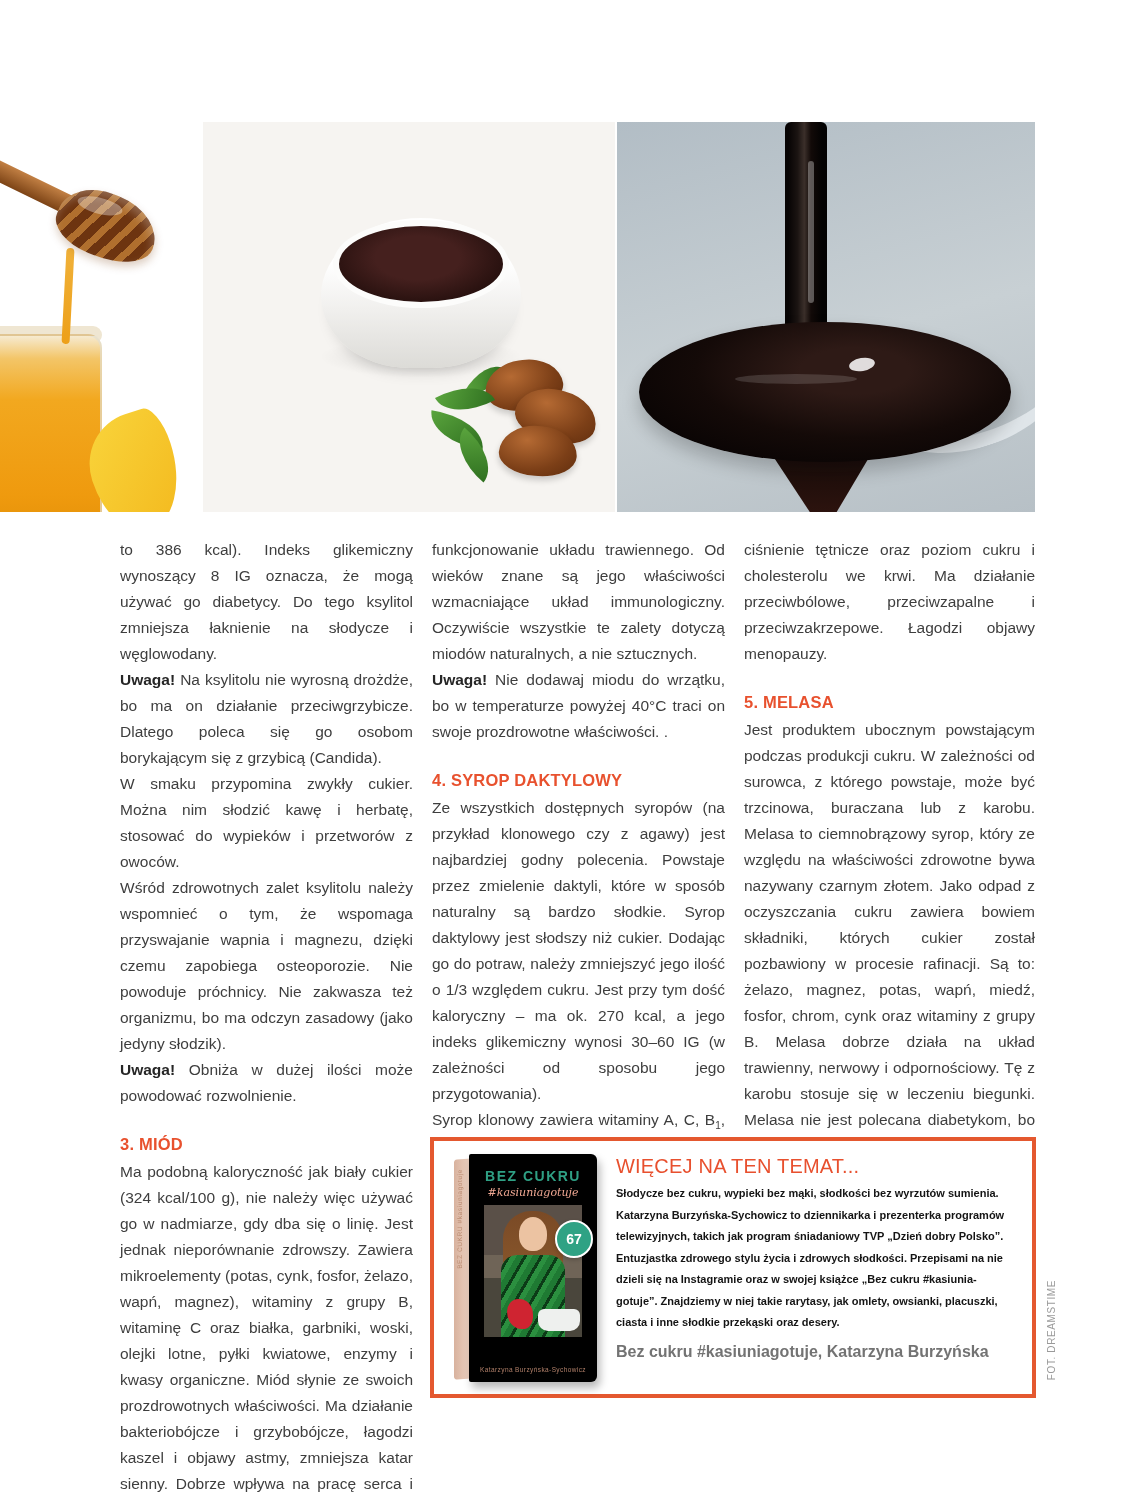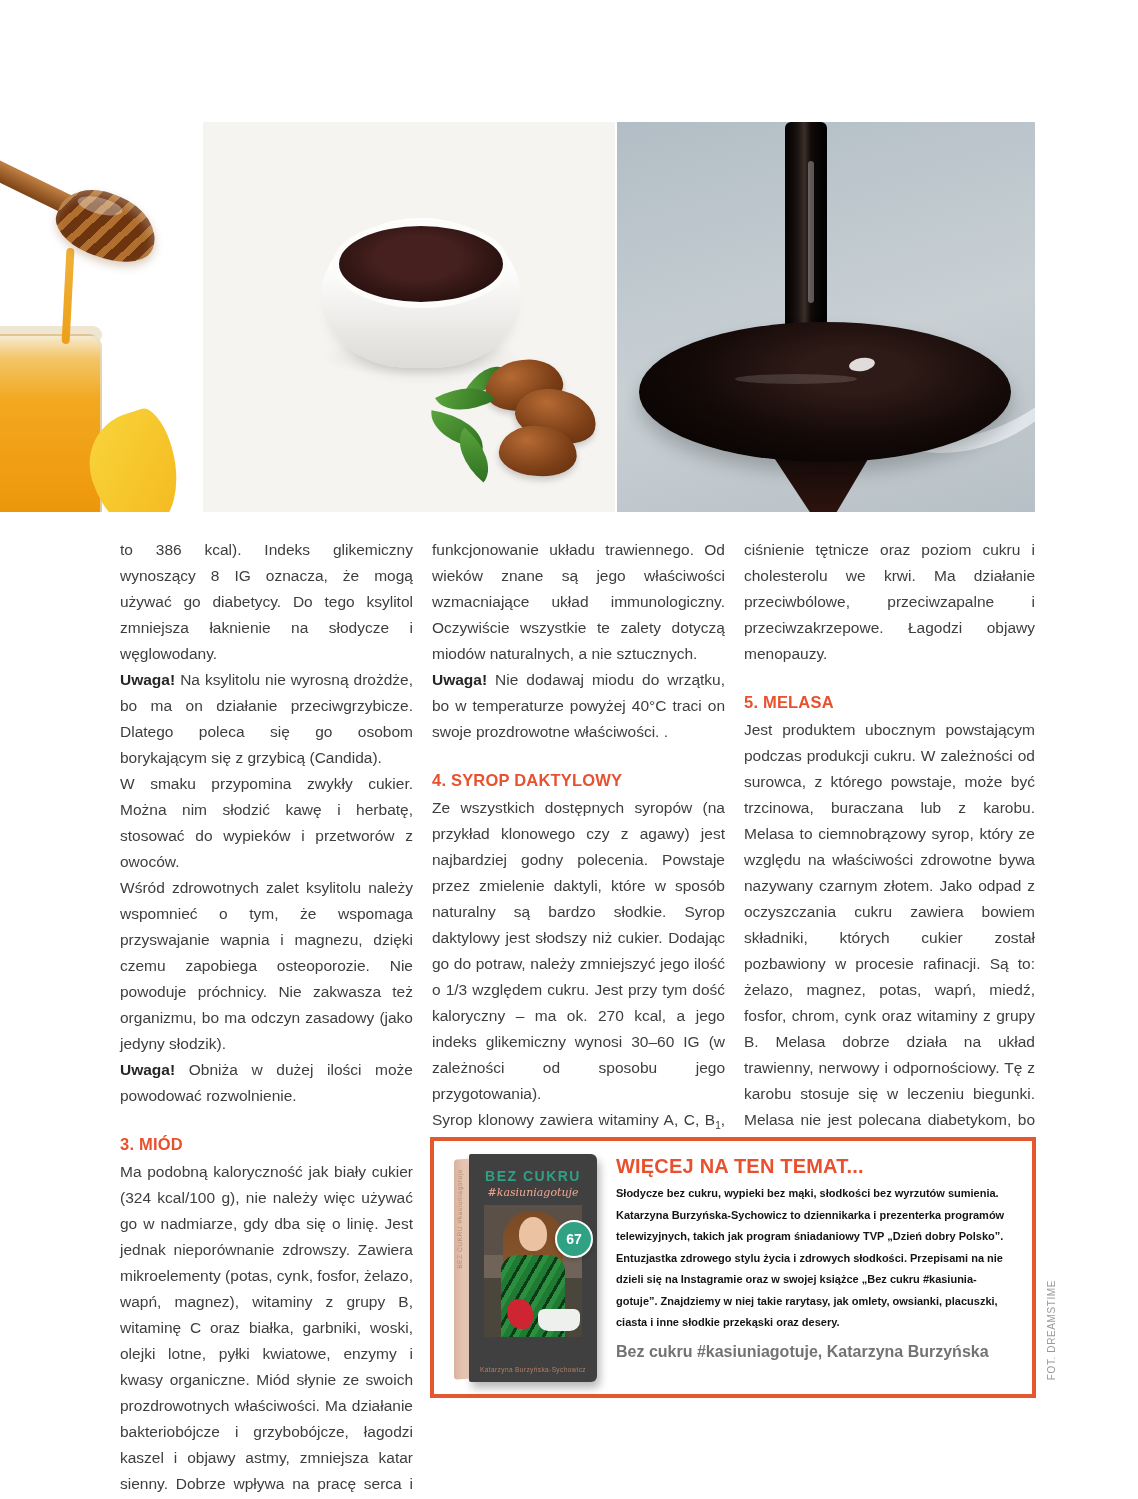--- a/index.html
+++ b/index.html
@@ -88,34 +88,34 @@
   .col .b { font-weight:bold; color:#262626; }
   .col h3 { margin:25px 0 5px; font-size:16.5px; line-height:20px; color:#e8512e;
     font-weight:bold; letter-spacing:.2px; }
   .col sub { font-size:10px; }
   .endmark { display:inline-block; margin-left:6px; vertical-align:-2px; }
 
   
   #infobox { position:absolute; left:430px; top:1137px; width:606px; height:261px;
     border:4px solid #e4582f; background:#ffffff; }
   .ib-text { position:absolute; left:182px; top:14px; right:18px; }
-  .ib-heading { margin:0 0 5px; color:#e8502e; font-size:20px; font-weight:bold; letter-spacing:.2px; }
+  .ib-heading { margin:0 0 5px; color:#e8502e; font-size:20px; font-weight:normal; letter-spacing:.2px; }
   .ib-body { margin:0; font-size:11px; line-height:21.5px; font-weight:bold; color:#141414; }
   .ib-highlight { margin:9px 0 0; font-size:16px; font-weight:bold; color:#737373; }
 
   
   .book { position:absolute; left:20px; top:13px; width:146px; height:232px; }
   .book-spine { position:absolute; left:0; top:5px; width:17px; height:220px;
     background:linear-gradient(90deg,#d8b29e,#eed3c3); border-radius:3px 0 0 3px;
     transform:skewY(-4deg); overflow:hidden; }
   .spine-text { position:absolute; left:2px; top:10px; writing-mode:vertical-rl;
     transform:rotate(180deg); font-size:6.5px; color:#b98a70; letter-spacing:.6px; }
   .book-cover { position:absolute; left:15px; top:0; width:128px; height:228px;
-    background:#404040; border-radius:2px 6px 6px 2px; text-align:center;
-    box-shadow:3px 6px 9px rgba(0,0,0,.28); }
+    background:#000000; border-radius:2px 6px 6px 2px; text-align:center;
+    box-shadow:3px 6px 9px rgba(0,0,0,.28);text-decoration:underline; }
   .bc-title { margin-top:14px; font-size:14px; font-weight:bold; letter-spacing:1.5px; color:#2fa084; }
   .bc-hashtag { margin-top:2px; font-size:11px; font-style:italic; color:#f0a893;
     font-family:"DejaVu Serif", serif; }
   .bc-photo { position:relative; width:98px; height:132px; margin:6px auto 0; overflow:hidden;
     background:linear-gradient(180deg,#5a5048 0 38%,#6f6457 38% 55%,#4a463c 55% 100%); }
   .bc-hair { position:absolute; left:19px; top:6px; width:60px; height:112px;
     background:linear-gradient(#7a4a26,#93602f); border-radius:28px 28px 20px 20px; }
   .bc-face { position:absolute; left:35px; top:12px; width:28px; height:34px;
     background:#ecc3a2; border-radius:50% 50% 45% 45%; }
   .bc-blouse { position:absolute; left:17px; top:50px; width:64px; height:82px;

